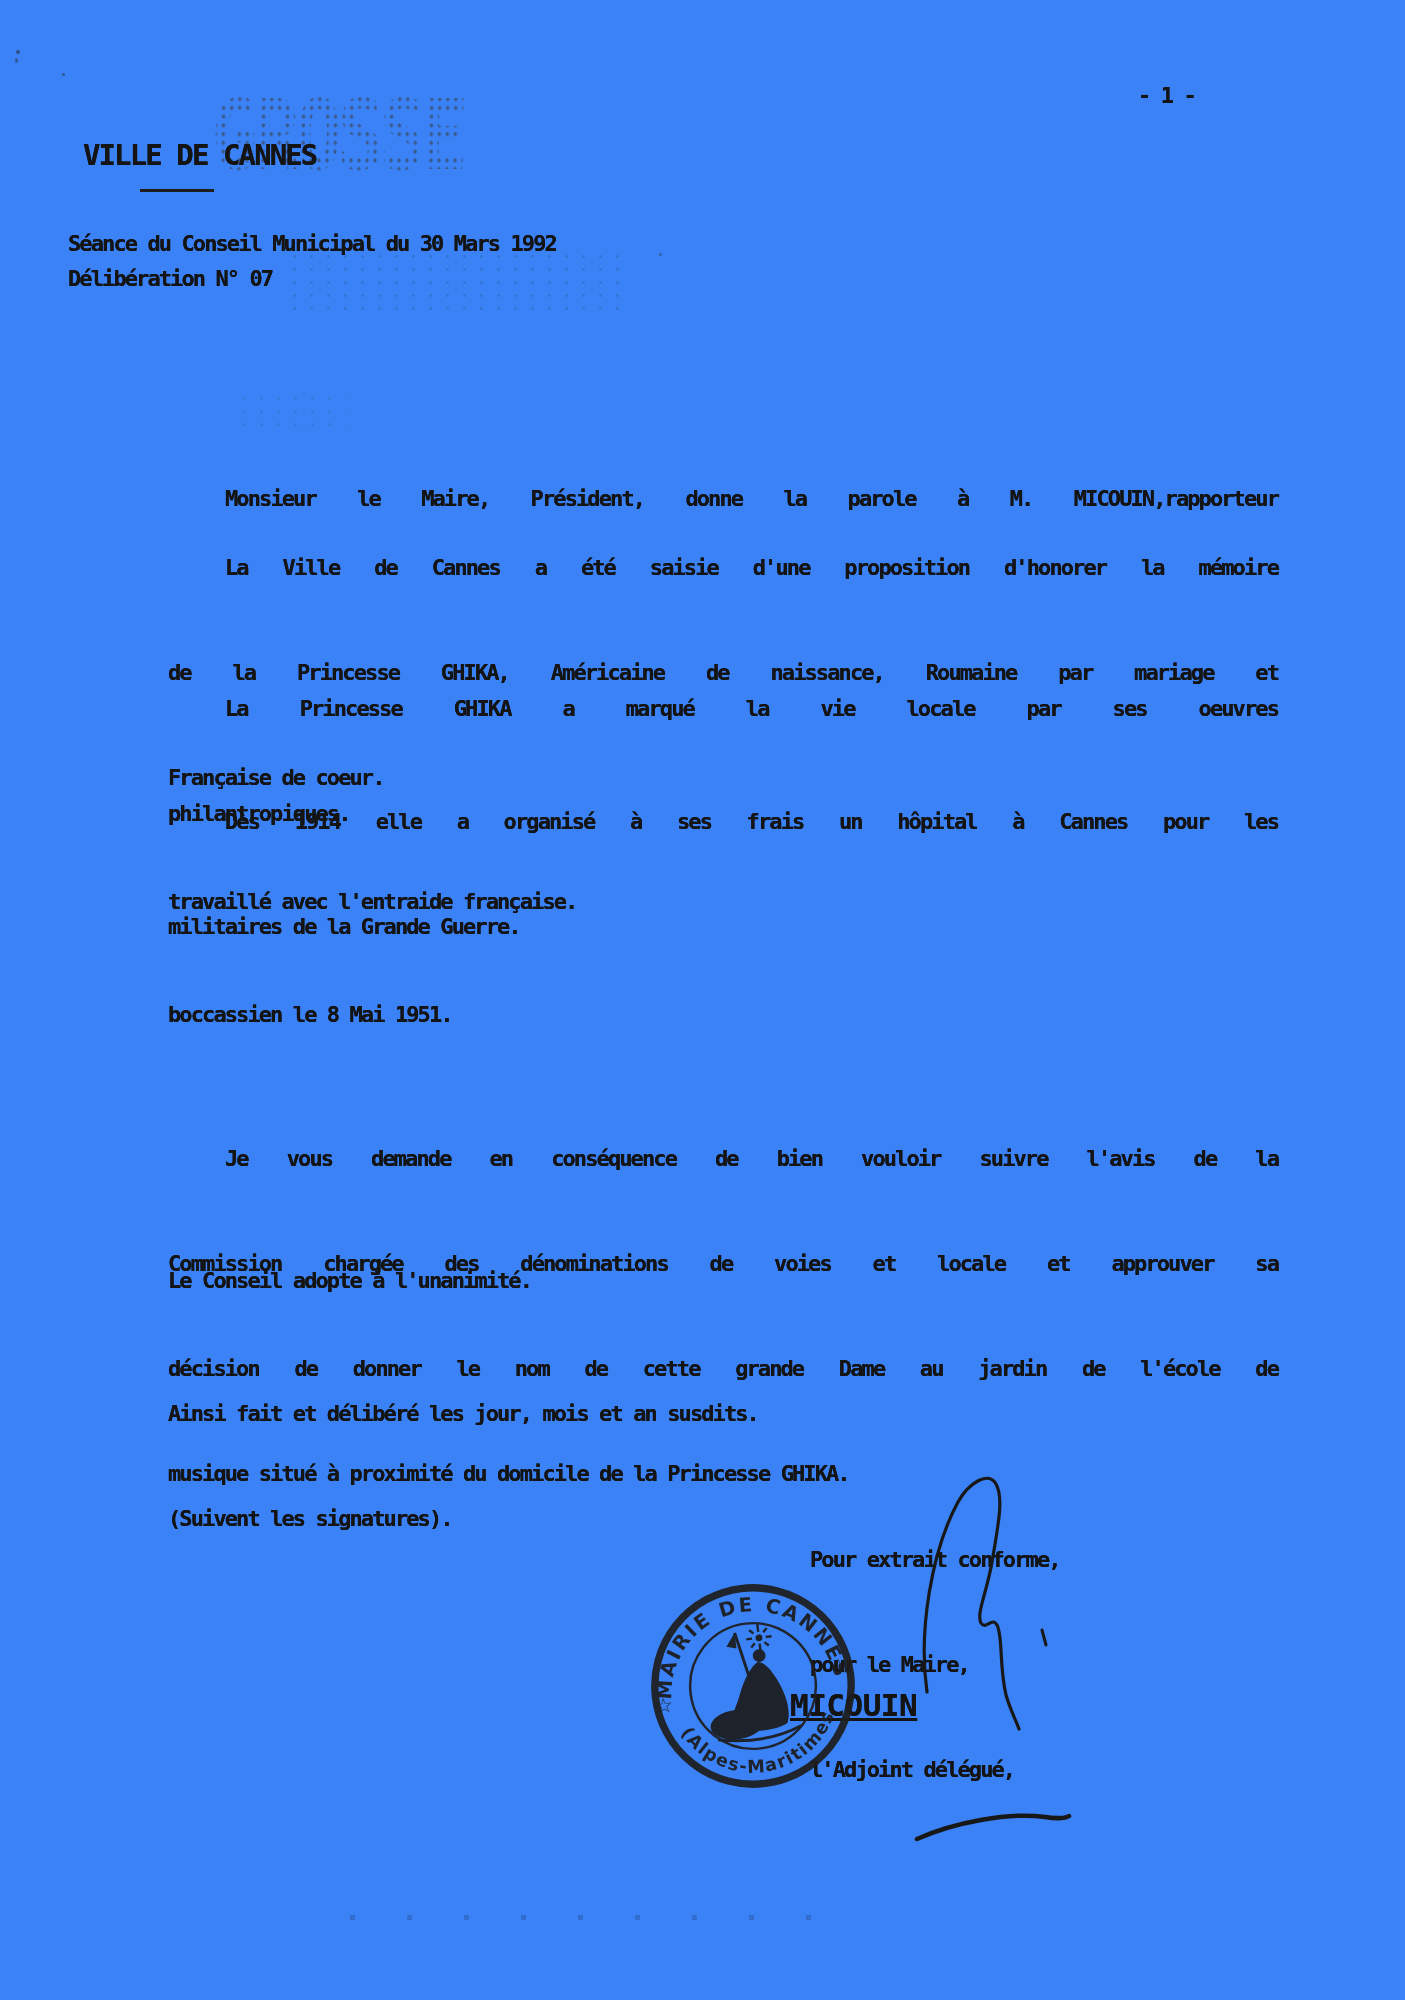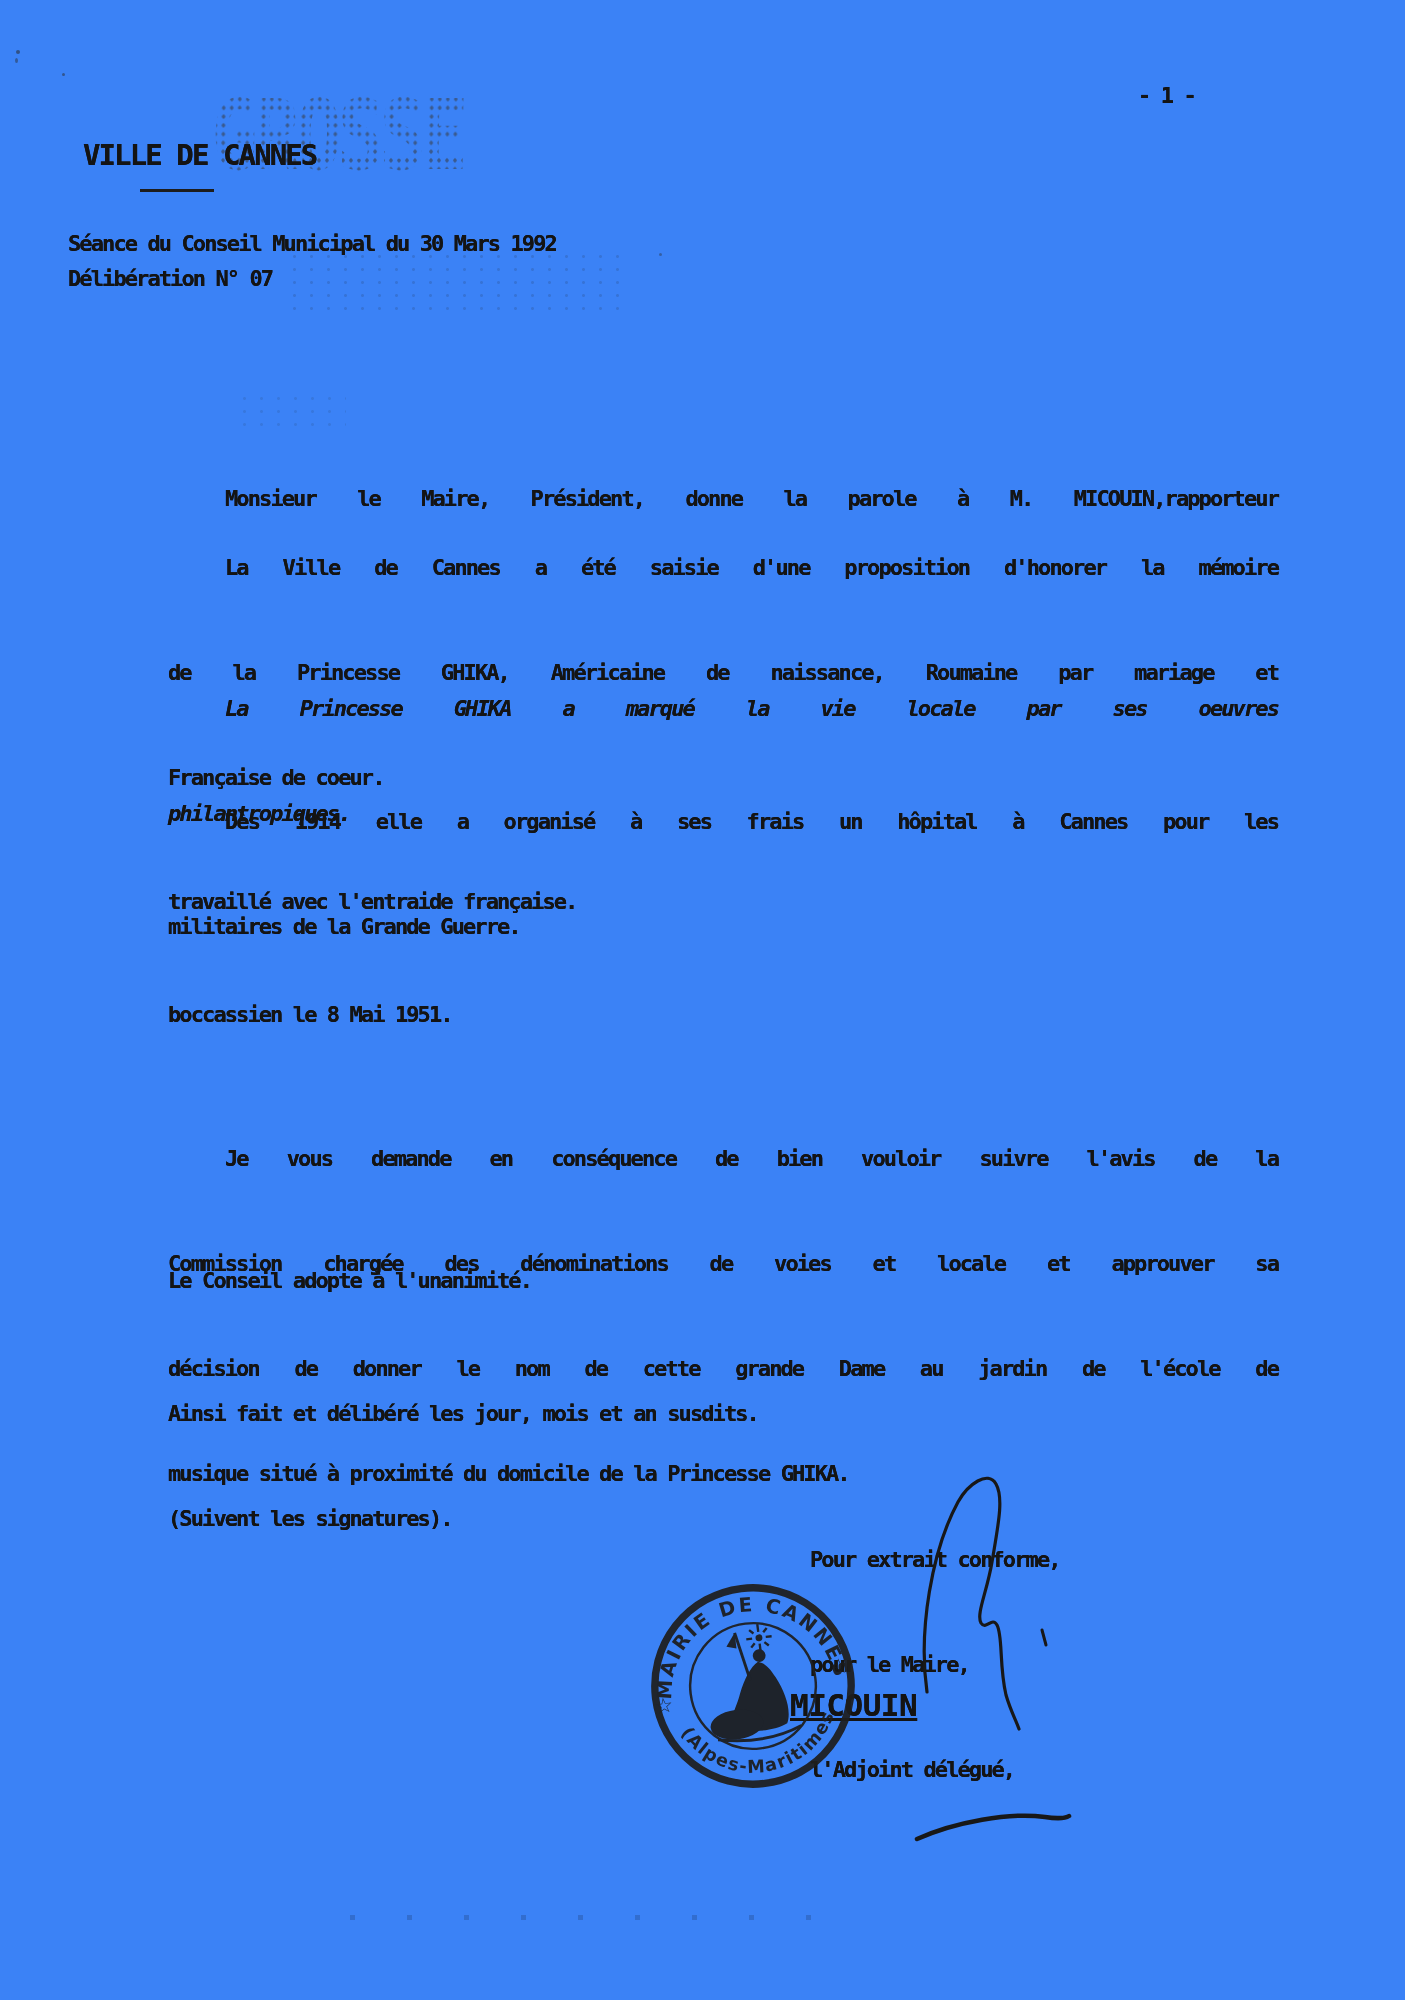--- a/index.html
+++ b/index.html
@@ -63,21 +63,21 @@
   <div class="abs tw body-block" style="top:379px;">
     <div class="line first">Monsieur le Maire, Président, donne la parole à M. MICOUIN,rapporteur</div>
   </div>
 
   <div class="abs tw body-block" style="top:448px;">
     <div class="line first">La Ville de Cannes a été saisie d'une proposition d'honorer la mémoire</div>
     <div class="line">de la Princesse GHIKA, Américaine de naissance, Roumaine par mariage et</div>
     <div class="line last">Française de coeur.</div>
   </div>
 
-  <div class="abs tw body-block" style="top:589px;font-style:italic;">
+  <div class="abs tw body-block" style="top:589px;">
     <div class="line first">La Princesse GHIKA a marqué la vie locale par ses oeuvres</div>
     <div class="line last">philantropiques.</div>
   </div>
 
   <div class="abs tw body-block" style="top:702px;">
     <div class="line first">Dès 1914 elle a organisé à ses frais un hôpital à Cannes pour les</div>
     <div class="line last">militaires de la Grande Guerre.</div>
   </div>
 
   <div class="abs tw body-block" style="top:814px;">

